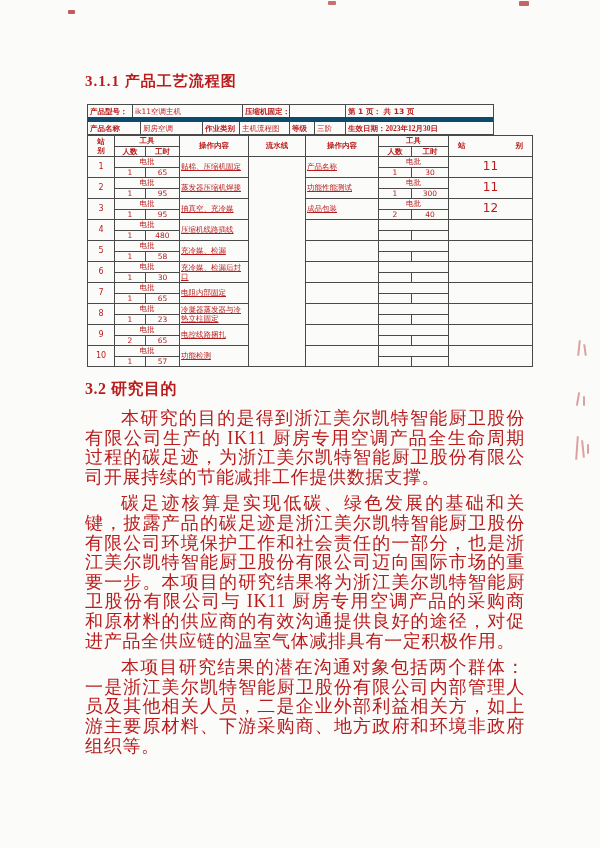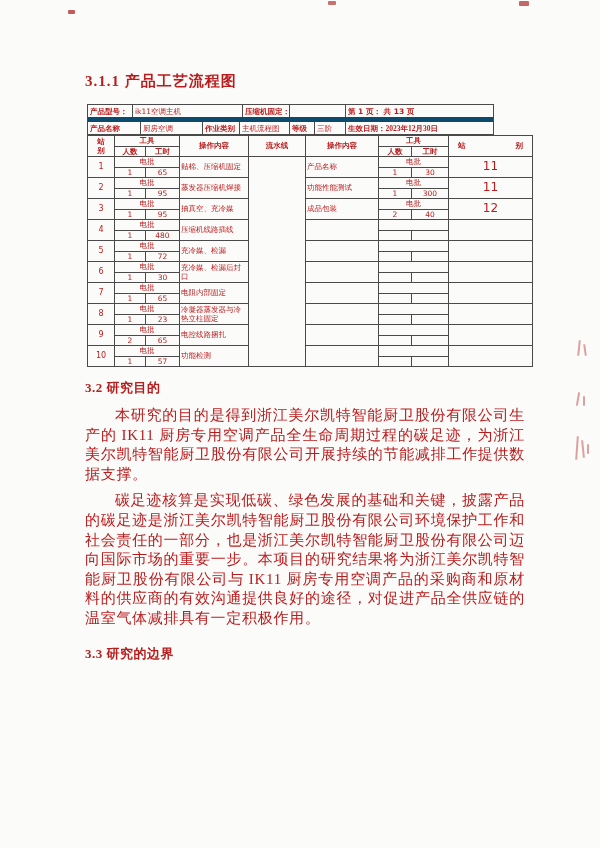--- a/index.html
+++ b/index.html
@@ -16,26 +16,26 @@
     position:absolute;
     left:85px;top:72px;
     width:440px;
   }
   
   .h-311{
     font-size:15px;font-weight:700;letter-spacing:1px;
     margin:0 0 13px 0;
   }
   .h-sec{
-    font-size:13px;font-weight:700;letter-spacing:.5px;
+    font-size:16px;font-weight:700;letter-spacing:.5px;
     margin:12px 0 9px 0;
   }
   .h-33{margin-top:16px;}
   p.body-par{
-    font-size:15px;line-height:19.6px;letter-spacing:.7px;
+    font-size:18px;line-height:19.6px;letter-spacing:.7px;
     text-align:justify;text-indent:2em;
     margin:0 0 7px 0;
   }
   
   .meta{
     width:407px;
     border:1px solid #4a4a4a;
     font-size:7.5px;line-height:11px;
     font-family:"DejaVu Sans","Liberation Sans",sans-serif;
     box-sizing:border-box;
@@ -60,21 +60,21 @@
     font-family:"DejaVu Sans","Liberation Sans",sans-serif;
     border:1.5px solid #3f3f3f;
   }
   table.flow td{
     border:1px solid #4a4a4a;
     padding:0 1px;height:10px;
     box-sizing:border-box;overflow:hidden;
   }
   table.flow thead td{font-weight:700;text-align:center;vertical-align:middle;}
   td.ctr{text-align:center;vertical-align:middle;}
-  td.op{text-align:left;vertical-align:middle;padding:0 2px;}
+  td.op{text-align:left;vertical-align:middle;padding:0 2px;text-decoration:underline;}
   td.no{font-size:8px;}
   td.st{font-size:12px;}
   td.pre{white-space:pre-line;}
   .spread{display:flex;justify-content:space-between;padding:0 8px;}
   
   .rm{position:absolute;background:#b5413f;border-radius:1px;}
   .rm1{left:68px;top:10px;width:7px;height:4px;opacity:.85;}
   .rm2{left:328px;top:1px;width:8px;height:4px;opacity:.75;}
   .rm3{left:519px;top:1px;width:10px;height:5px;opacity:.8;}
   .stroke{position:absolute;background:#bf4a46;opacity:.5;filter:blur(.4px);border-radius:1px;}
@@ -221,21 +221,21 @@
           <tr>
             <td rowspan="2" class="ctr no">5</td>
             <td colspan="2" class="ctr">电批</td>
             <td rowspan="2" class="op">充冷媒、检漏</td>
             <td rowspan="2" class="op"></td>
             <td colspan="2" class="ctr"></td>
             <td rowspan="2" class="ctr st"></td>
           </tr>
           <tr>
             <td class="ctr">1</td>
-            <td class="ctr">72</td>
+            <td class="ctr">58</td>
             <td class="ctr"></td>
             <td class="ctr"></td>
           </tr>
           <tr>
             <td rowspan="2" class="ctr no">6</td>
             <td colspan="2" class="ctr">电批</td>
             <td rowspan="2" class="op">充冷媒、检漏后封口</td>
             <td rowspan="2" class="op"></td>
             <td colspan="2" class="ctr"></td>
             <td rowspan="2" class="ctr st"></td>
@@ -301,17 +301,17 @@
             <td class="ctr">57</td>
             <td class="ctr"></td>
             <td class="ctr"></td>
           </tr>
         </tbody>
     </table>
 
     <h2 class="h-sec">3.2 研究目的</h2>
     <p class="body-par">本研究的目的是得到浙江美尔凯特智能厨卫股份有限公司生产的 IK11 厨房专用空调产品全生命周期过程的碳足迹，为浙江美尔凯特智能厨卫股份有限公司开展持续的节能减排工作提供数据支撑。</p>
     <p class="body-par">碳足迹核算是实现低碳、绿色发展的基础和关键，披露产品的碳足迹是浙江美尔凯特智能厨卫股份有限公司环境保护工作和社会责任的一部分，也是浙江美尔凯特智能厨卫股份有限公司迈向国际市场的重要一步。本项目的研究结果将为浙江美尔凯特智能厨卫股份有限公司与 IK11 厨房专用空调产品的采购商和原材料的供应商的有效沟通提供良好的途径，对促进产品全供应链的温室气体减排具有一定积极作用。</p>
-
-    <h2 class="h-sec h-33">3.3 研究的边界</h2>
+    <p class="body-par">本项目研究结果的潜在沟通对象包括两个群体：一是浙江美尔凯特智能厨卫股份有限公司内部管理人员及其他相关人员，二是企业外部利益相关方，如上游主要原材料、下游采购商、地方政府和环境非政府组织等。</p>
+
 
   </div>
 </div>
 
 </body></html>

